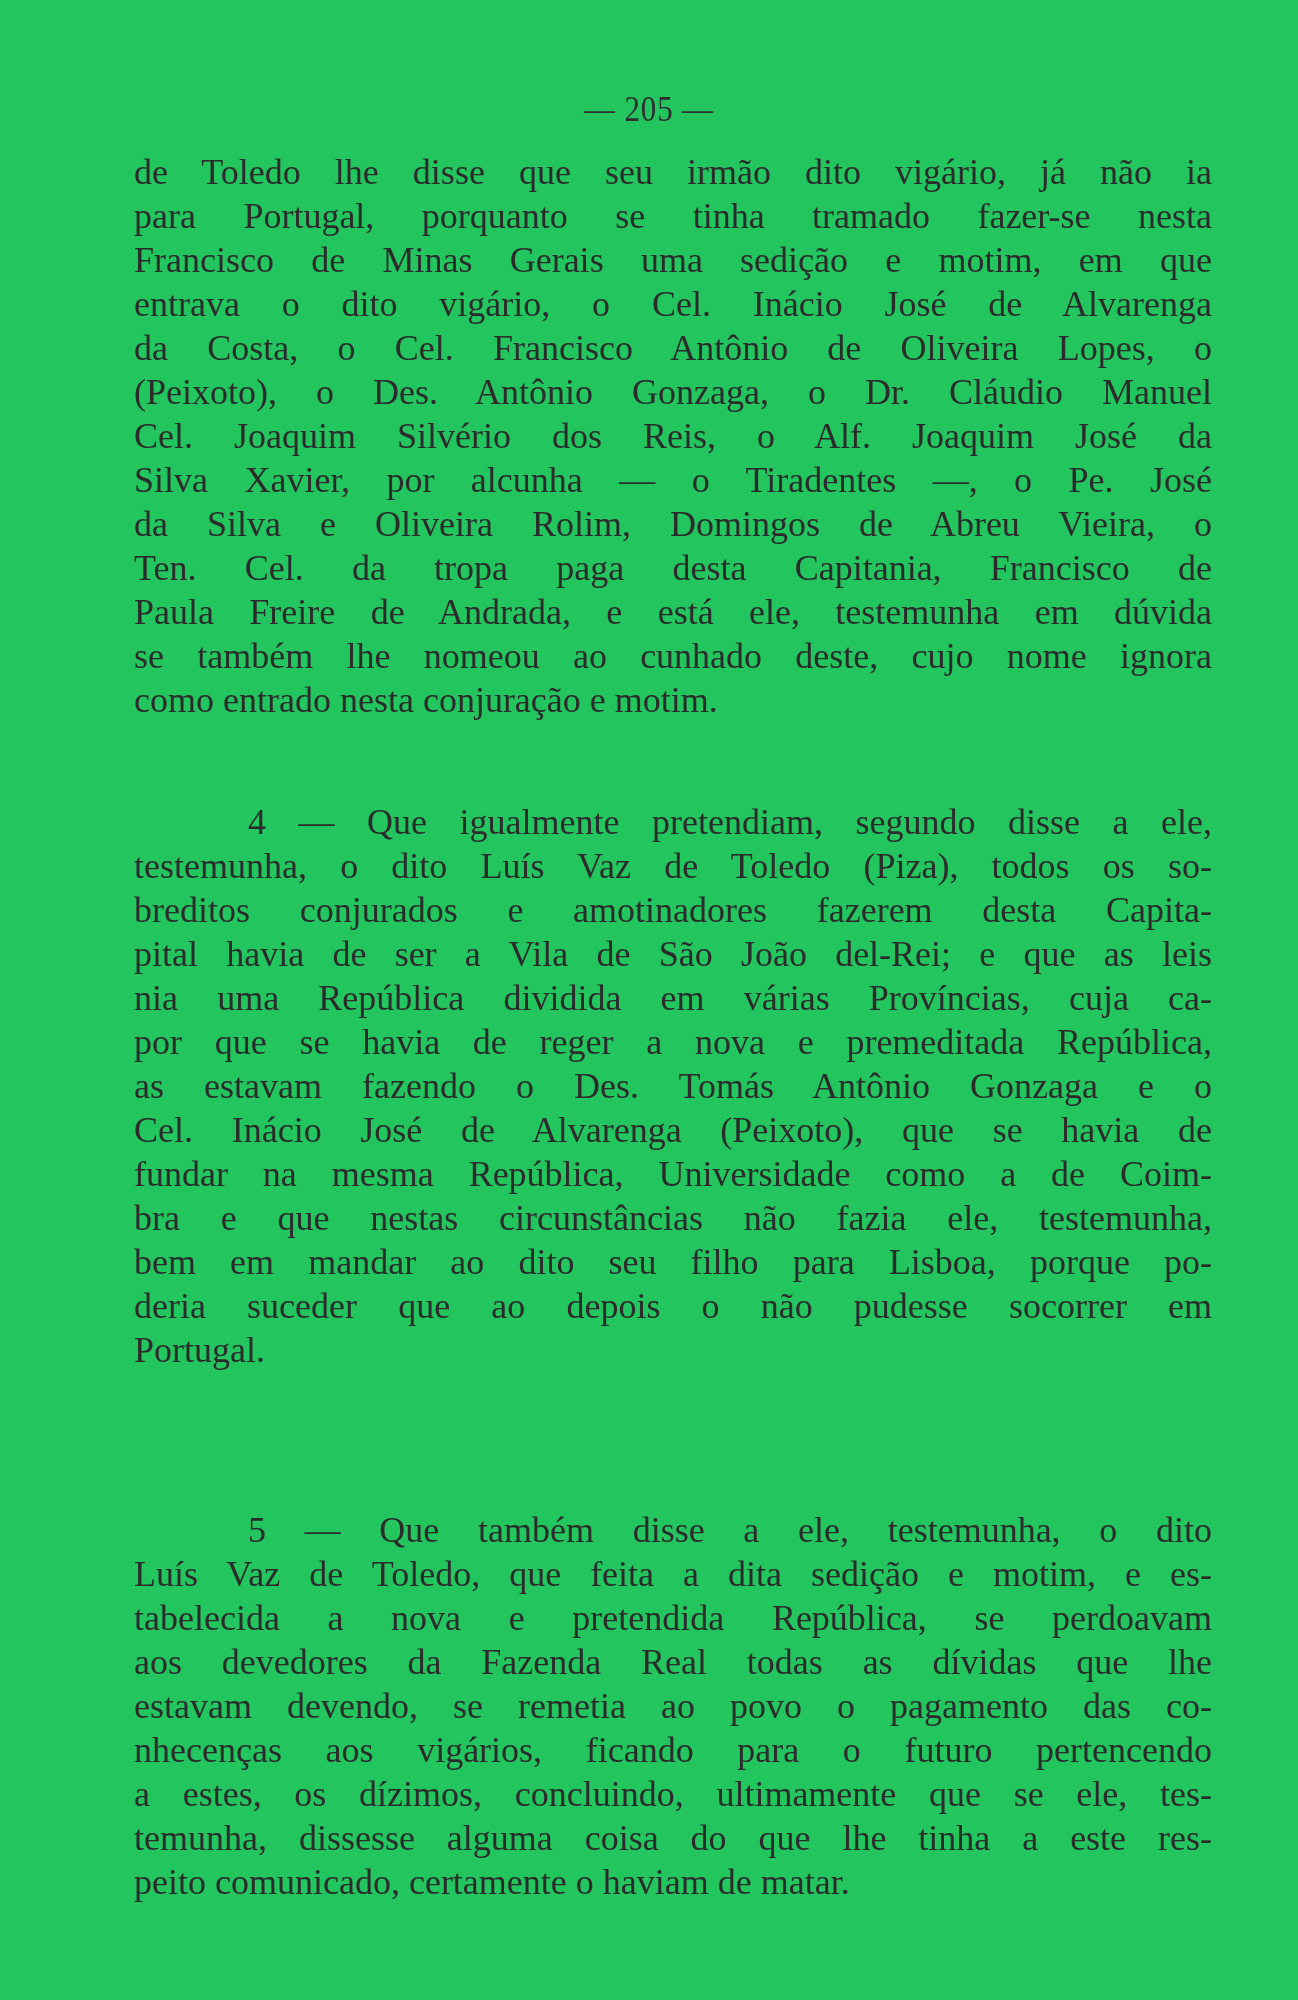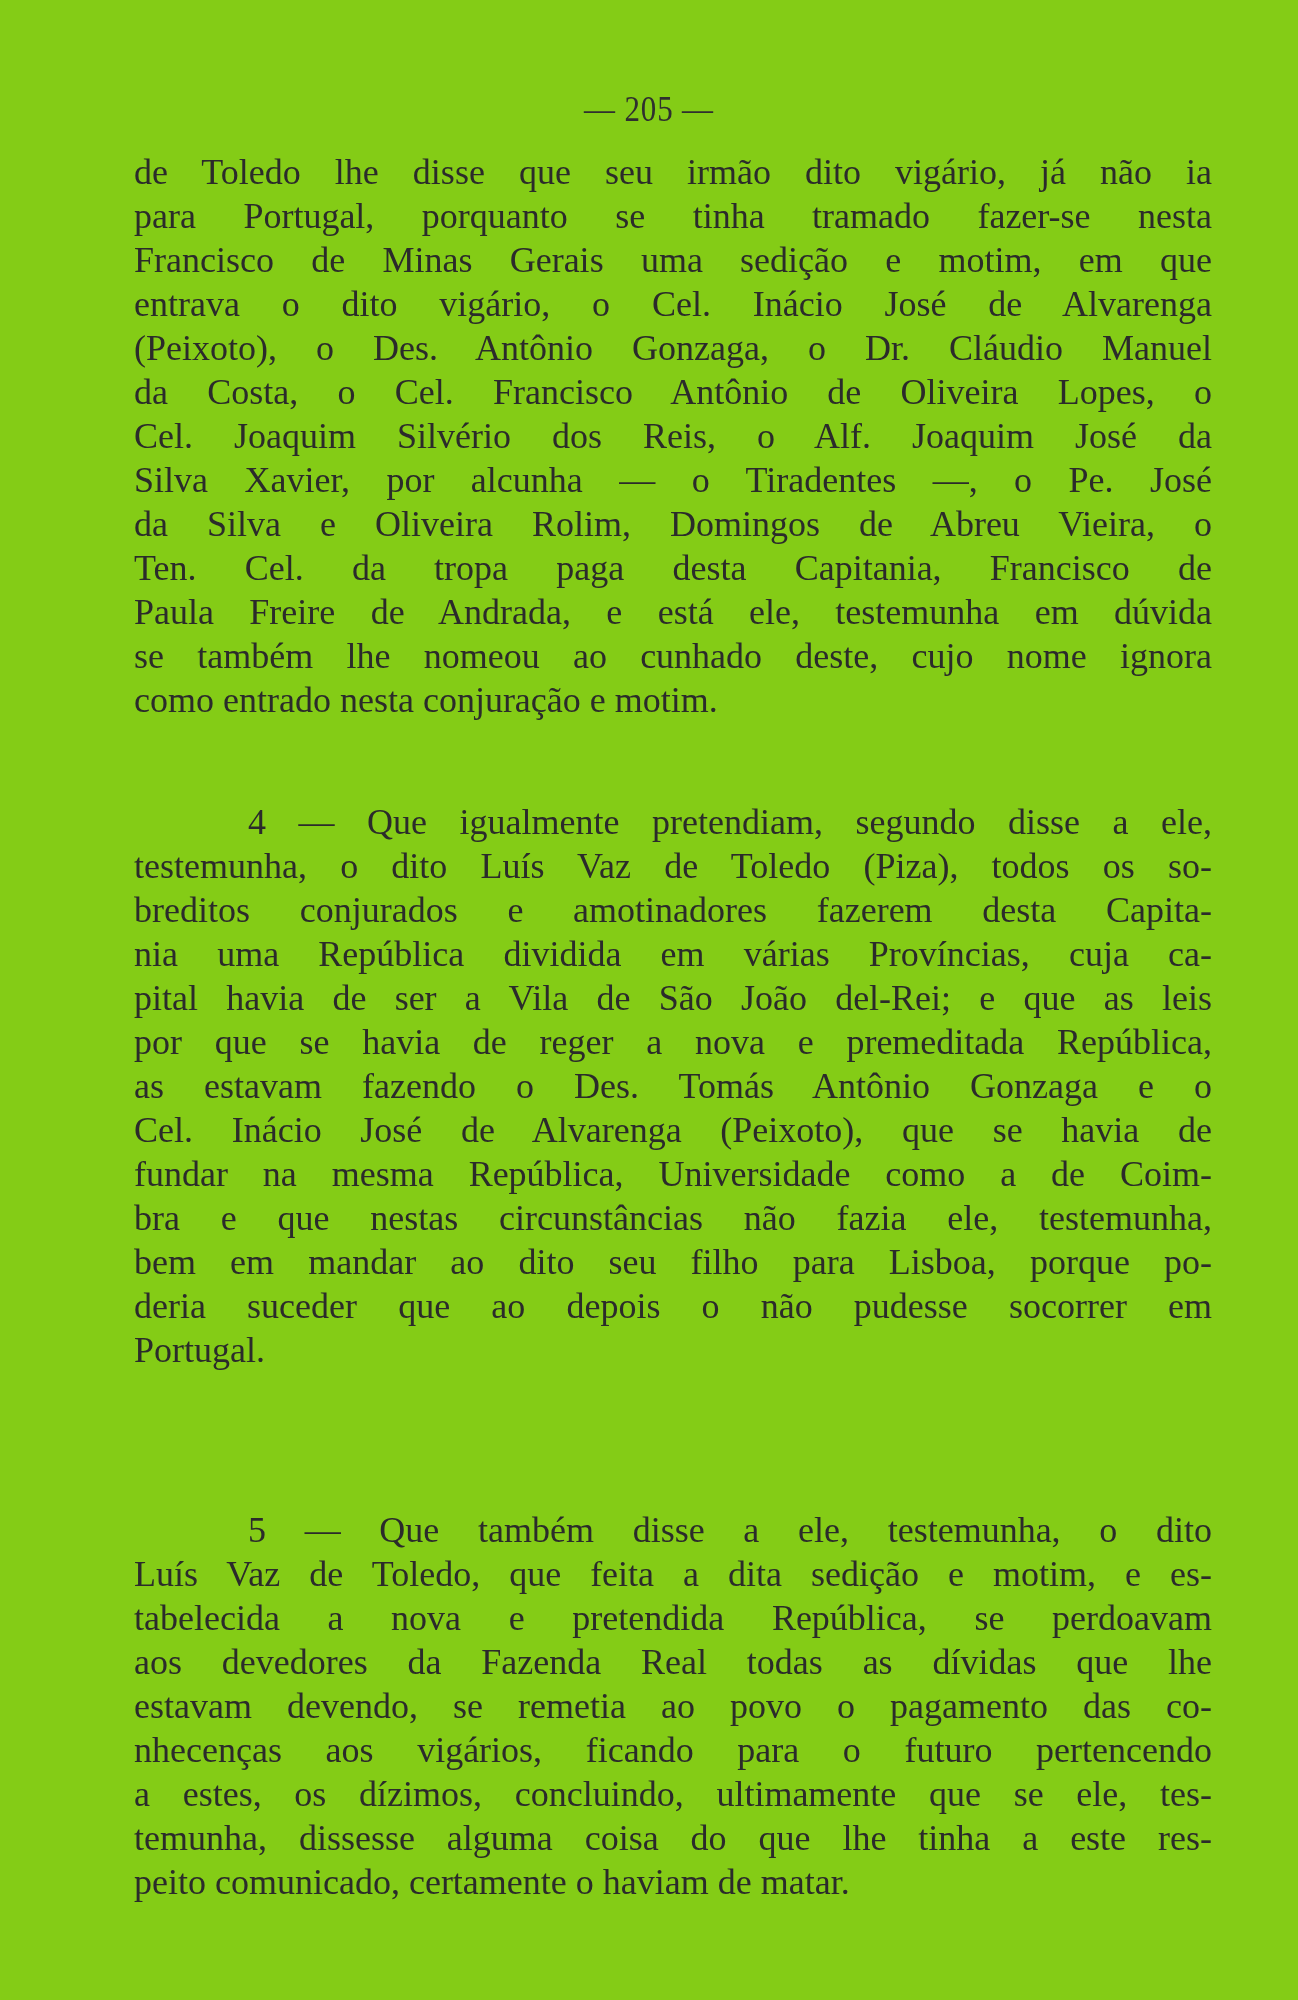--- a/index.html
+++ b/index.html
@@ -14,21 +14,21 @@
       overflow: hidden;
       font-family: "Liberation Serif", "DejaVu Serif", serif;
       color: #2a2a2a;
     }
     .page {
       position: absolute;
       left: 0;
       top: 0;
       width: 1298px;
       height: 2000px;
-      background: #84cc16;
+      background: #22c55e;
     }
     .page-number {
       position: absolute;
       top: 88px;
       left: 0;
       width: 1298px;
       text-align: center;
       font-size: 36px;
       letter-spacing: 1px;
       color: #2f2f2f;
@@ -67,37 +67,37 @@
 
 <div class="page">
 
   <div class="page-number">— 205 —</div>
 
   <div class="text-block" id="block-1">
     <span class="line" style="white-space: nowrap;">de Toledo lhe disse que seu irmão dito vigário, já não ia</span>
     <span class="line" style="white-space: nowrap;">para Portugal, porquanto se tinha tramado fazer-se nesta</span>
     <span class="line" style="white-space: nowrap;">Francisco de Minas Gerais uma sedição e motim, em que</span>
     <span class="line" style="white-space: nowrap;">entrava o dito vigário, o Cel. Inácio José de Alvarenga</span>
+    <span class="line" style="white-space: nowrap;">da Costa, o Cel. Francisco Antônio de Oliveira Lopes, o</span>
     <span class="line" style="white-space: nowrap;">(Peixoto), o Des. Antônio Gonzaga, o Dr. Cláudio Manuel</span>
-    <span class="line" style="white-space: nowrap;">da Costa, o Cel. Francisco Antônio de Oliveira Lopes, o</span>
     <span class="line" style="white-space: nowrap;">Cel. Joaquim Silvério dos Reis, o Alf. Joaquim José da</span>
     <span class="line" style="white-space: nowrap;">Silva Xavier, por alcunha — o Tiradentes —, o Pe. José</span>
     <span class="line" style="white-space: nowrap;">da Silva e Oliveira Rolim, Domingos de Abreu Vieira, o</span>
     <span class="line" style="white-space: nowrap;">Ten. Cel. da tropa paga desta Capitania, Francisco de</span>
     <span class="line" style="white-space: nowrap;">Paula Freire de Andrada, e está ele, testemunha em dúvida</span>
     <span class="line" style="white-space: nowrap;">se também lhe nomeou ao cunhado deste, cujo nome ignora</span>
     <span class="line last" style="white-space: nowrap;">como entrado nesta conjuração e motim.</span>
   </div>
 
   <div class="text-block" id="block-2">
     <span class="line indent" style="white-space: nowrap;">4 — Que igualmente pretendiam, segundo disse a ele,</span>
     <span class="line" style="white-space: nowrap;">testemunha, o dito Luís Vaz de Toledo (Piza), todos os so-</span>
     <span class="line" style="white-space: nowrap;">breditos conjurados e amotinadores fazerem desta Capita-</span>
+    <span class="line" style="white-space: nowrap;">pital havia de ser a Vila de São João del-Rei; e que as leis</span>
     <span class="line" style="white-space: nowrap;">nia uma República dividida em várias Províncias, cuja ca-</span>
-    <span class="line" style="white-space: nowrap;">pital havia de ser a Vila de São João del-Rei; e que as leis</span>
     <span class="line" style="white-space: nowrap;">por que se havia de reger a nova e premeditada República,</span>
     <span class="line" style="white-space: nowrap;">as estavam fazendo o Des. Tomás Antônio Gonzaga e o</span>
     <span class="line" style="white-space: nowrap;">Cel. Inácio José de Alvarenga (Peixoto), que se havia de</span>
     <span class="line" style="white-space: nowrap;">fundar na mesma República, Universidade como a de Coim-</span>
     <span class="line" style="white-space: nowrap;">bra e que nestas circunstâncias não fazia ele, testemunha,</span>
     <span class="line" style="white-space: nowrap;">bem em mandar ao dito seu filho para Lisboa, porque po-</span>
     <span class="line" style="white-space: nowrap;">deria suceder que ao depois o não pudesse socorrer em</span>
     <span class="line last" style="white-space: nowrap;">Portugal.</span>
   </div>
 

